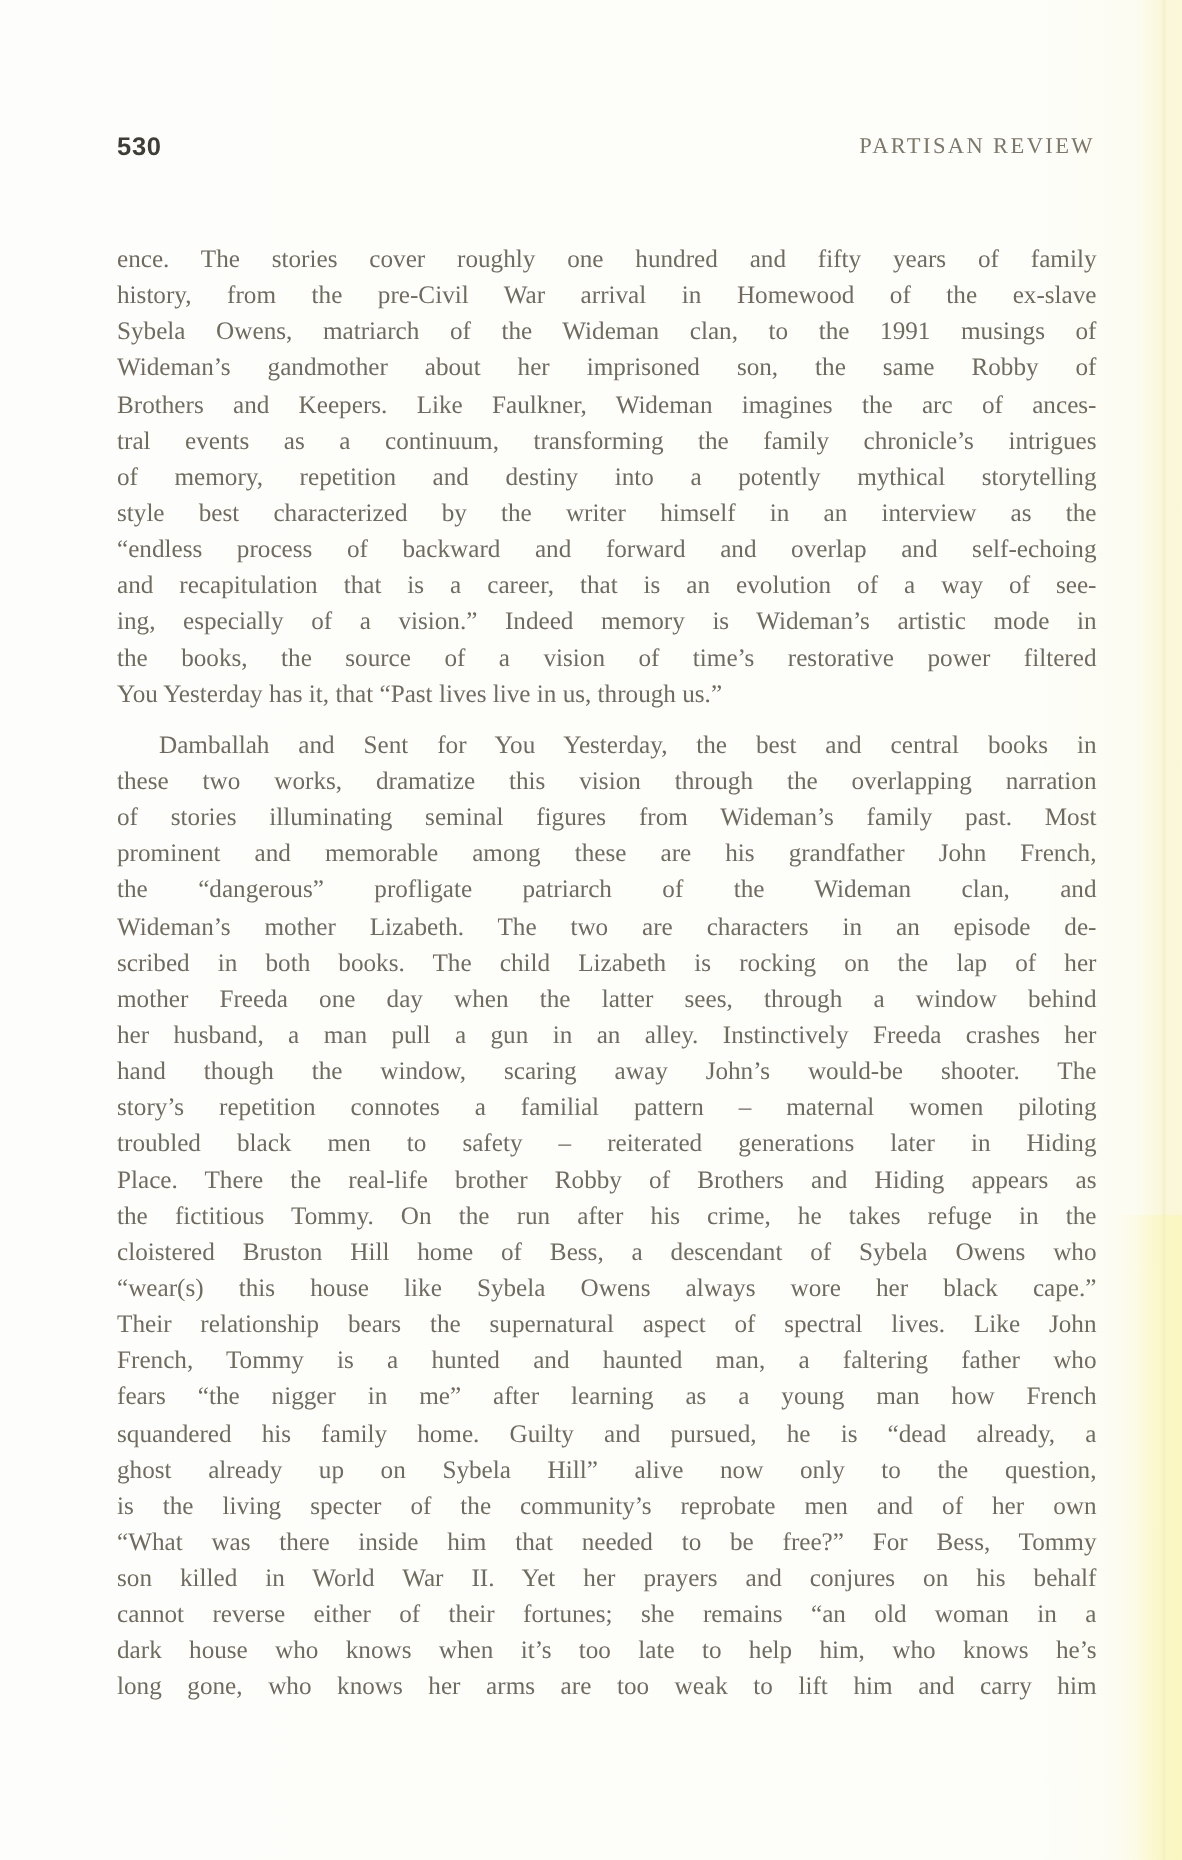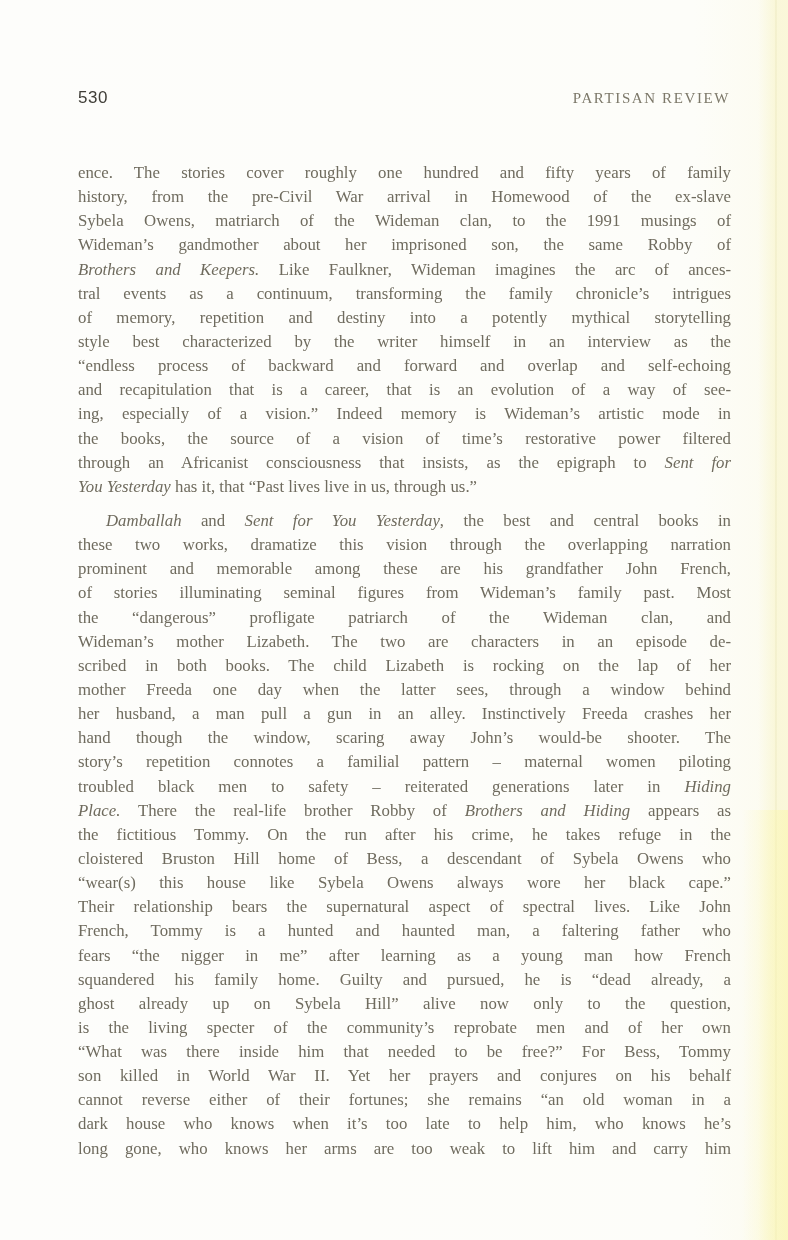--- a/index.html
+++ b/index.html
@@ -25,67 +25,66 @@
     position: absolute; top: 0; right: 11px; width: 2px; height: 100%;
     background: rgba(225,220,184,0.45);
   }
   .corner-glow {
     position: absolute; right: 0; bottom: 0; width: 46px; height: 430px;
     background: linear-gradient(to left, rgba(251,246,170,0.55), rgba(251,246,170,0));
   }
   .folio {
     position: absolute; left: 78px; top: 88px;
     font-family: "Liberation Sans", sans-serif;
-    font-weight: 400; font-size: 17px; letter-spacing: 0.5px;
+    font-weight: 700; font-size: 17px; letter-spacing: 0.5px;
     color: #3f3d37;
   }
   .journal {
     position: absolute; right: 58px; top: 90px;
     font-family: Liberation Serif, serif;
     font-size: 15px; letter-spacing: 1.6px;
     color: #7c7869;
   }
   .body-text {
     position: absolute; left: 78px; top: 161px; width: 653px;
     font-size: 16.8px; color: #6f6b5e;
   }
   .line {
     line-height: 24.15px; height: 24.15px;
     text-align: justify;
     text-align-last: justify;
   }
   .line.nj { text-align: left; text-align-last: left; }
   .line.ind { text-indent: 28px; margin-top: 10px; }
-  .it { font-style: italic; }
+  .it { }
 </style>
 </head>
 <body>
 
 <div class="page">
   <div class="folio">530</div>
   <div class="journal">PARTISAN REVIEW</div>
   <div class="body-text">
       <div class="line"><span>ence. The stories cover roughly one hundred and fifty years of family</span></div>
       <div class="line"><span>history, from the pre-Civil War arrival in Homewood of the ex-slave</span></div>
       <div class="line"><span>Sybela Owens, matriarch of the Wideman clan, to the 1991 musings of</span></div>
       <div class="line"><span>Wideman’s gandmother about her imprisoned son, the same Robby of</span></div>
       <div class="line"><span class="it">Brothers and Keepers.</span><span> Like Faulkner, Wideman imagines the arc of ances-</span></div>
       <div class="line"><span>tral events as a continuum, transforming the family chronicle’s intrigues</span></div>
       <div class="line"><span>of memory, repetition and destiny into a potently mythical storytelling</span></div>
       <div class="line"><span>style best characterized by the writer himself in an interview as the</span></div>
       <div class="line"><span>“endless process of backward and forward and overlap and self-echoing</span></div>
       <div class="line"><span>and recapitulation that is a career, that is an evolution of a way of see-</span></div>
       <div class="line"><span>ing, especially of a vision.” Indeed memory is Wideman’s artistic mode in</span></div>
       <div class="line"><span>the books, the source of a vision of time’s restorative power filtered</span></div>
-      <div class="line"><span>through an Africanist consciousness that insists, as the epigraph to </span><span class="it">Sent for</span></div>
       <div class="line nj"><span class="it">You Yesterday</span><span> has it, that “Past lives live in us, through us.”</span></div>
       <div class="line ind"><span class="it">Damballah</span><span> and </span><span class="it">Sent for You Yesterday</span><span>, the best and central books in</span></div>
       <div class="line"><span>these two works, dramatize this vision through the overlapping narration</span></div>
+      <div class="line"><span>of stories illuminating seminal figures from Wideman’s family past. Most</span></div>
       <div class="line"><span>prominent and memorable among these are his grandfather John French,</span></div>
-      <div class="line"><span>of stories illuminating seminal figures from Wideman’s family past. Most</span></div>
       <div class="line"><span>the “dangerous” profligate patriarch of the Wideman clan, and</span></div>
       <div class="line"><span>Wideman’s mother Lizabeth. The two are characters in an episode de-</span></div>
       <div class="line"><span>scribed in both books. The child Lizabeth is rocking on the lap of her</span></div>
       <div class="line"><span>mother Freeda one day when the latter sees, through a window behind</span></div>
       <div class="line"><span>her husband, a man pull a gun in an alley. Instinctively Freeda crashes her</span></div>
       <div class="line"><span>hand though the window, scaring away John’s would-be shooter. The</span></div>
       <div class="line"><span>story’s repetition connotes a familial pattern – maternal women piloting</span></div>
       <div class="line"><span>troubled black men to safety – reiterated generations later in </span><span class="it">Hiding</span></div>
       <div class="line"><span class="it">Place.</span><span> There the real-life brother Robby of </span><span class="it">Brothers and Hiding</span><span> appears as</span></div>
       <div class="line"><span>the fictitious Tommy. On the run after his crime, he takes refuge in the</span></div>

